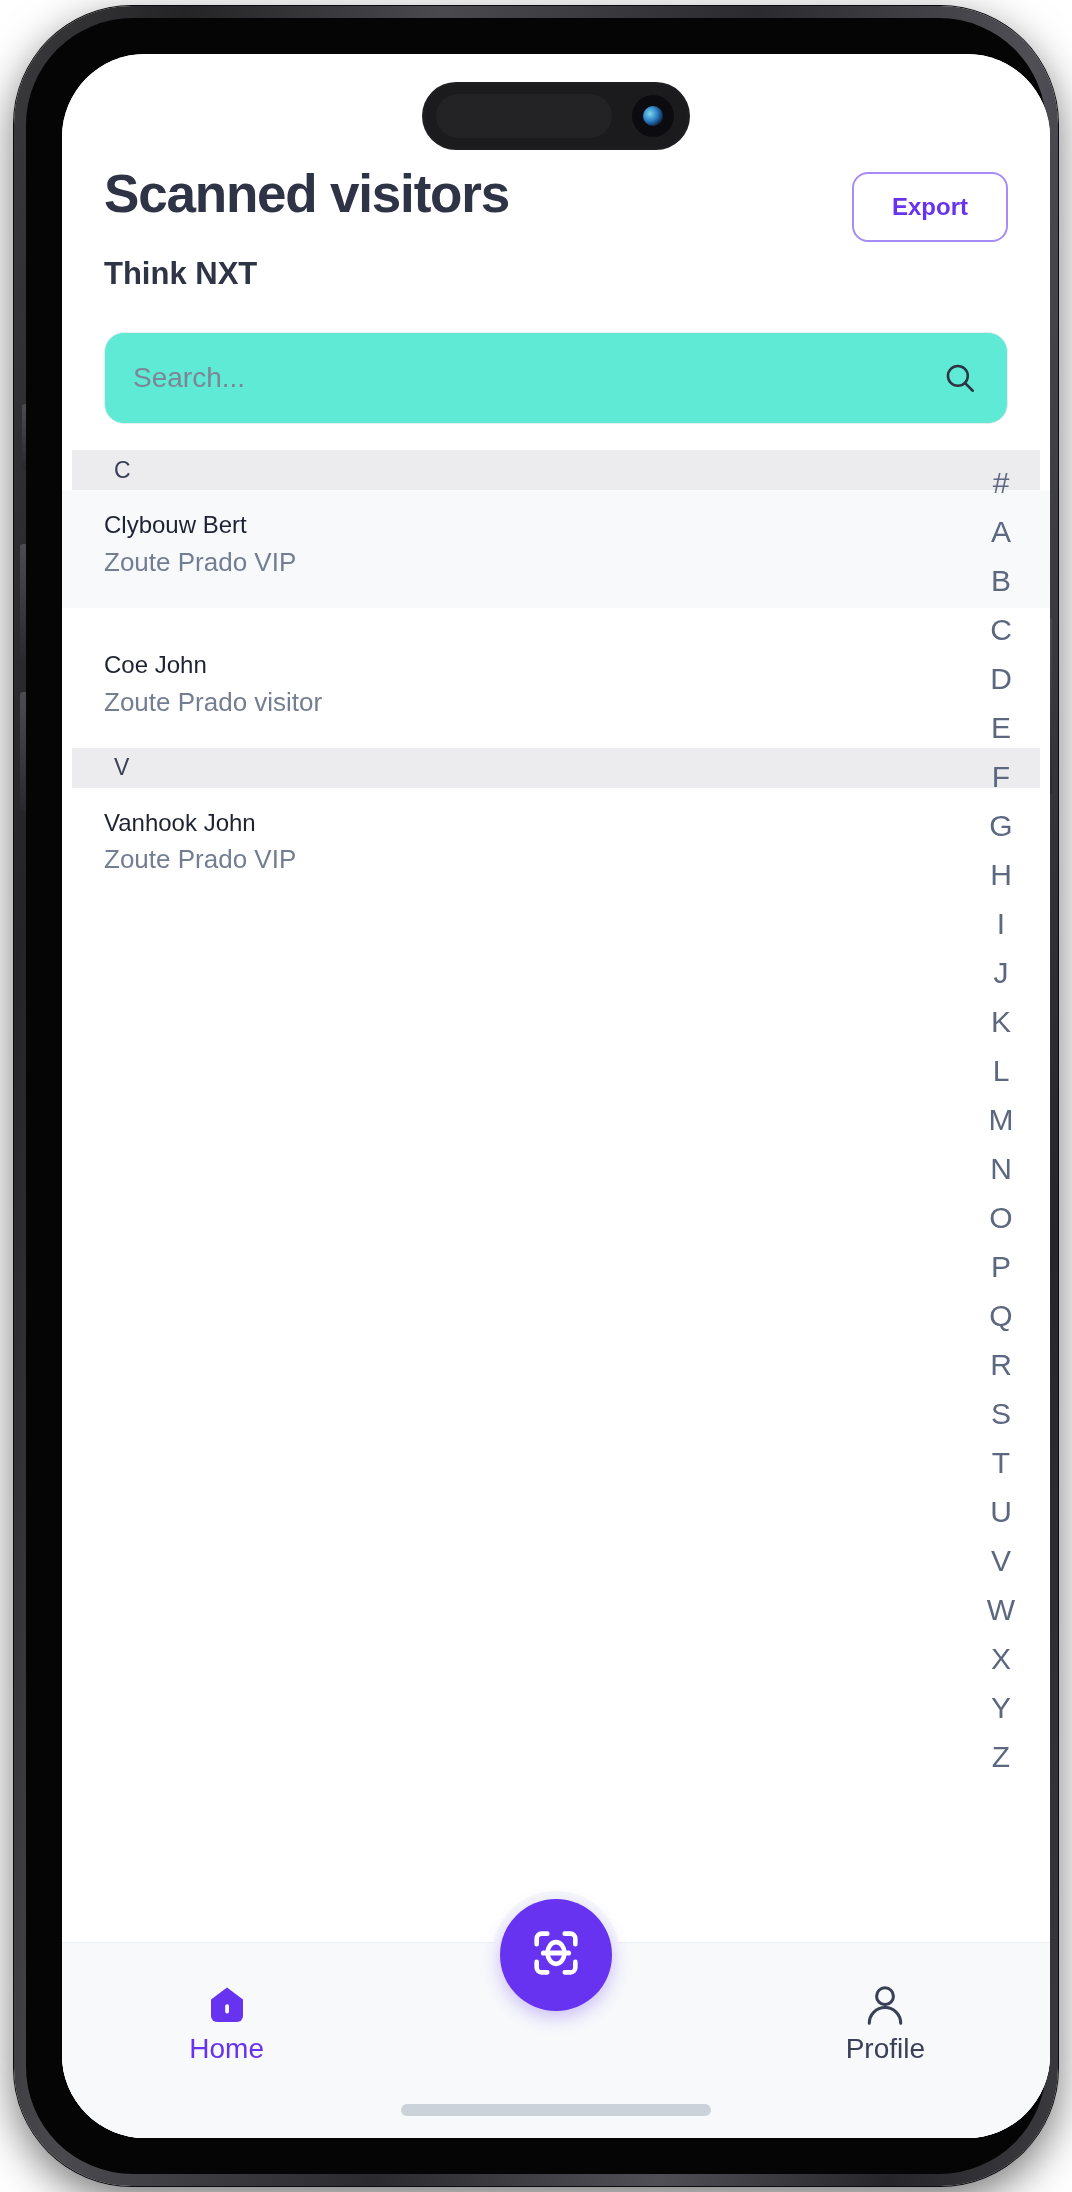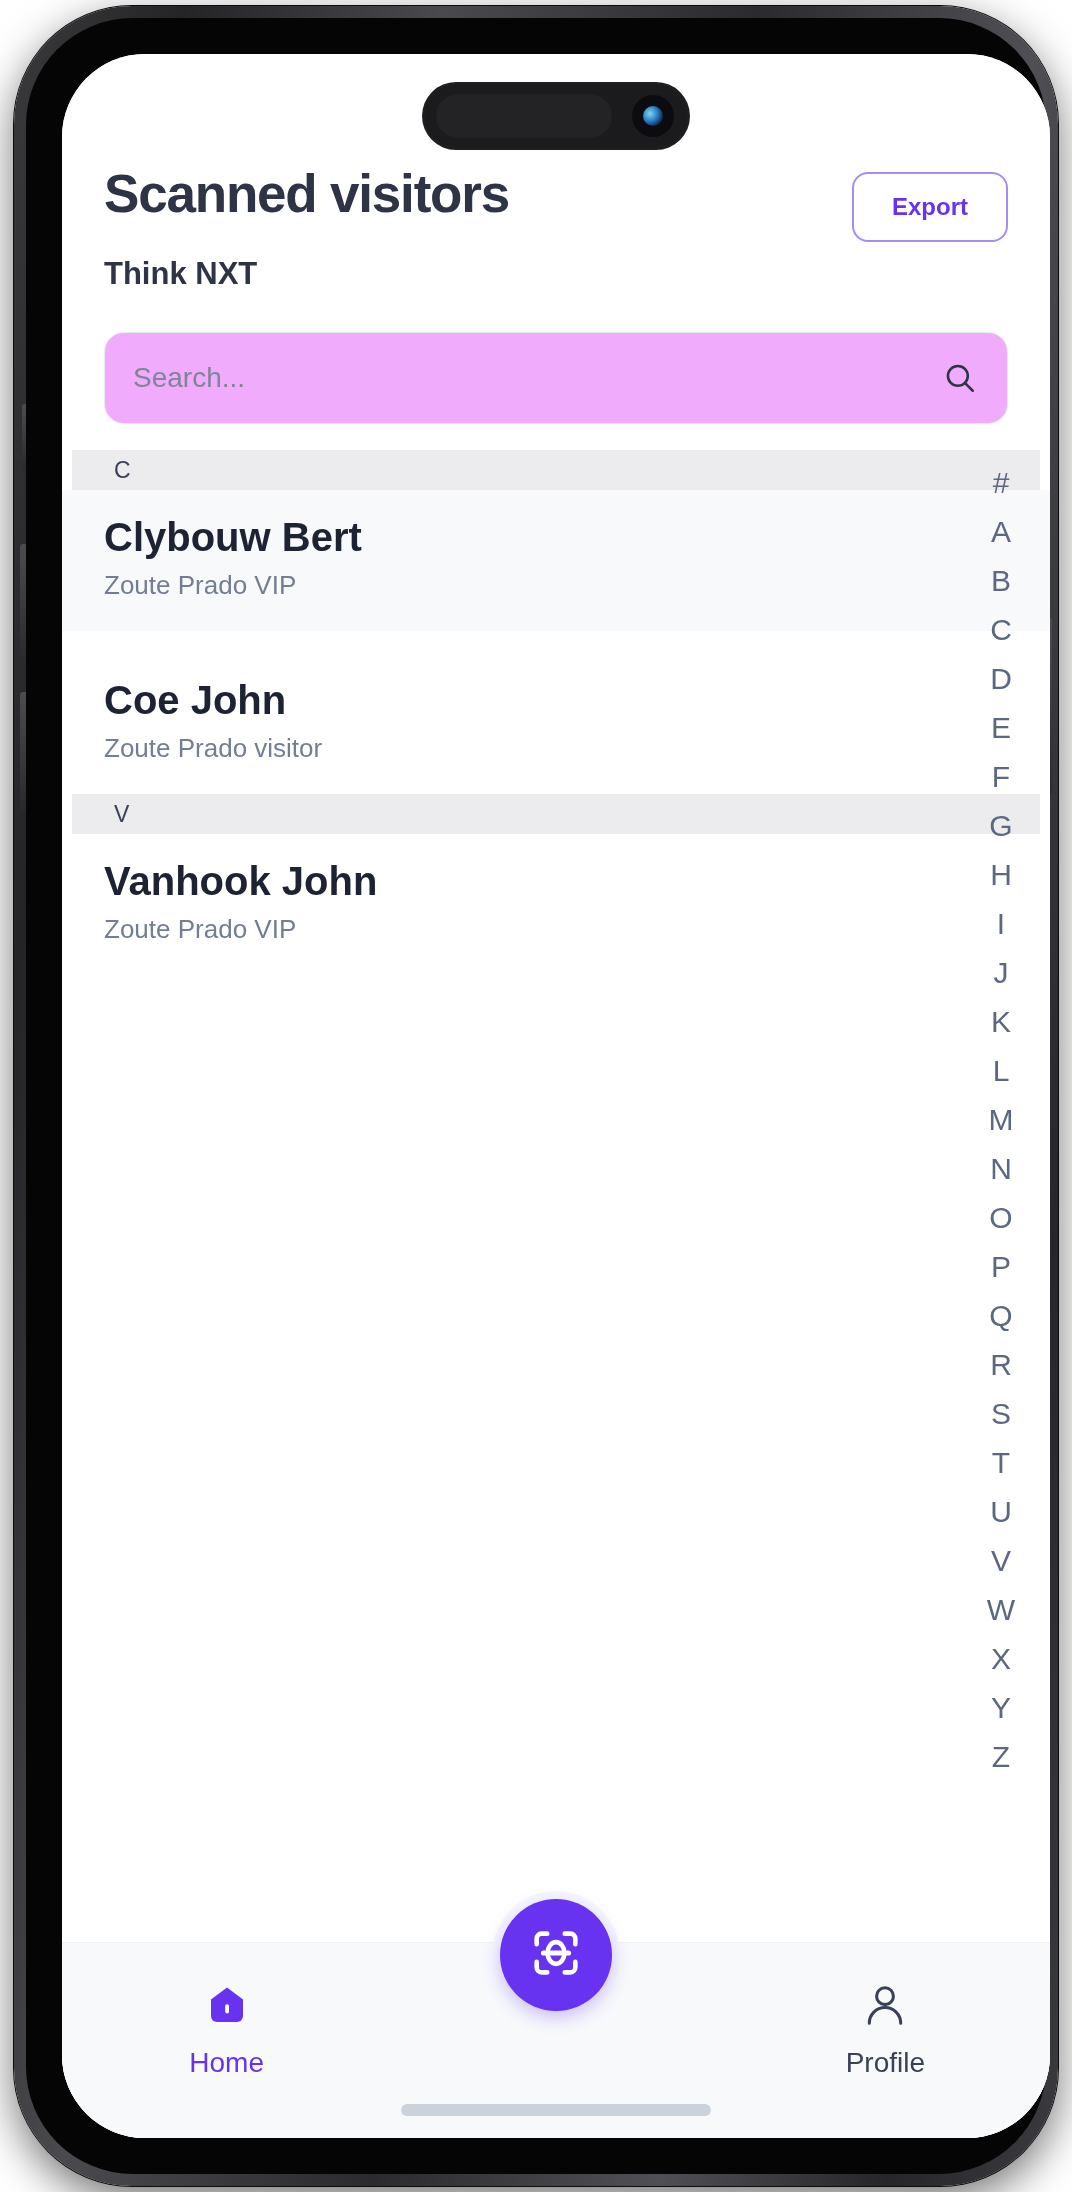--- a/index.html
+++ b/index.html
@@ -81,42 +81,42 @@
   }
   #subtitle{
     padding:14px 42px 0 42px;
     font-size:31px; color:#2e3446; font-weight:700;
   }
 
   
   #search-wrap{ padding:40px 42px 0 42px; }
   #search-box{
     position:relative; height:92px;
-    background:#f0abfc; border:1px solid #e9ecef; border-radius:20px;
+    background:#5eead4; border:1px solid #e9ecef; border-radius:20px;
     display:flex; align-items:center;
   }
   #search-input{
     flex:1; border:none; outline:none; background:transparent;
     font-size:28px; color:#5c6478; padding:0 28px;
     font-family:"Liberation Sans", sans-serif;
   }
   #search-input::placeholder{ color:#7d8597; }
   #search-icon{ margin-right:30px; display:flex; }
 
   
   #list-area{ position:relative; flex:1; margin-top:26px; overflow:hidden; }
   .section-header{
     background:#ececee; height:40px;
     display:flex; align-items:center;
     padding-left:42px; font-size:23px; color:#3a4157;
     margin:0 10px 0 10px;
   }
   .list-row{ padding:18px 42px 26px 42px; }
   .list-row.highlight{ background:#f7f9fb; }
-  .row-name{ font-size:40px; font-weight:700; color:#1d2333; line-height:1.45; }
+  .row-name{ font-size:24px; font-weight:400; color:#1d2333; line-height:1.45; }
   .row-sub{ font-size:26px; color:#737e92; line-height:1.5; }
   .row-gap{ height:22px; }
 
   
   #alpha-index{
     position:absolute; right:26px; top:8px; bottom:0;
     width:46px; display:flex; flex-direction:column;
     align-items:center; justify-content:flex-start;
     z-index:8;
   }
@@ -127,21 +127,21 @@
   }
 
   
   #bottom-nav{
     position:relative; height:196px;
     background:#f7f9fb; border-top:1px solid #eef1f4;
     display:flex; align-items:flex-start; padding-top:34px;
   }
   .nav-item{
     flex:1; display:flex; flex-direction:column;
-    align-items:center; gap:14px; cursor:pointer;
+    align-items:center; cursor:pointer;
   }
   .nav-item.spacer{ pointer-events:none; }
   .nav-label{ font-size:28px; color:#3a4157; }
   .nav-item.active .nav-label{ color:#6833f0; }
   .nav-icon{ height:56px; display:flex; align-items:center; justify-content:center; }
 
   #scan-fab-wrap{
     position:absolute; left:50%; transform:translateX(-50%); top:-52px;
     width:128px; height:128px; border-radius:50%;
     background:#f7f9fb; display:flex; align-items:center; justify-content:center;

